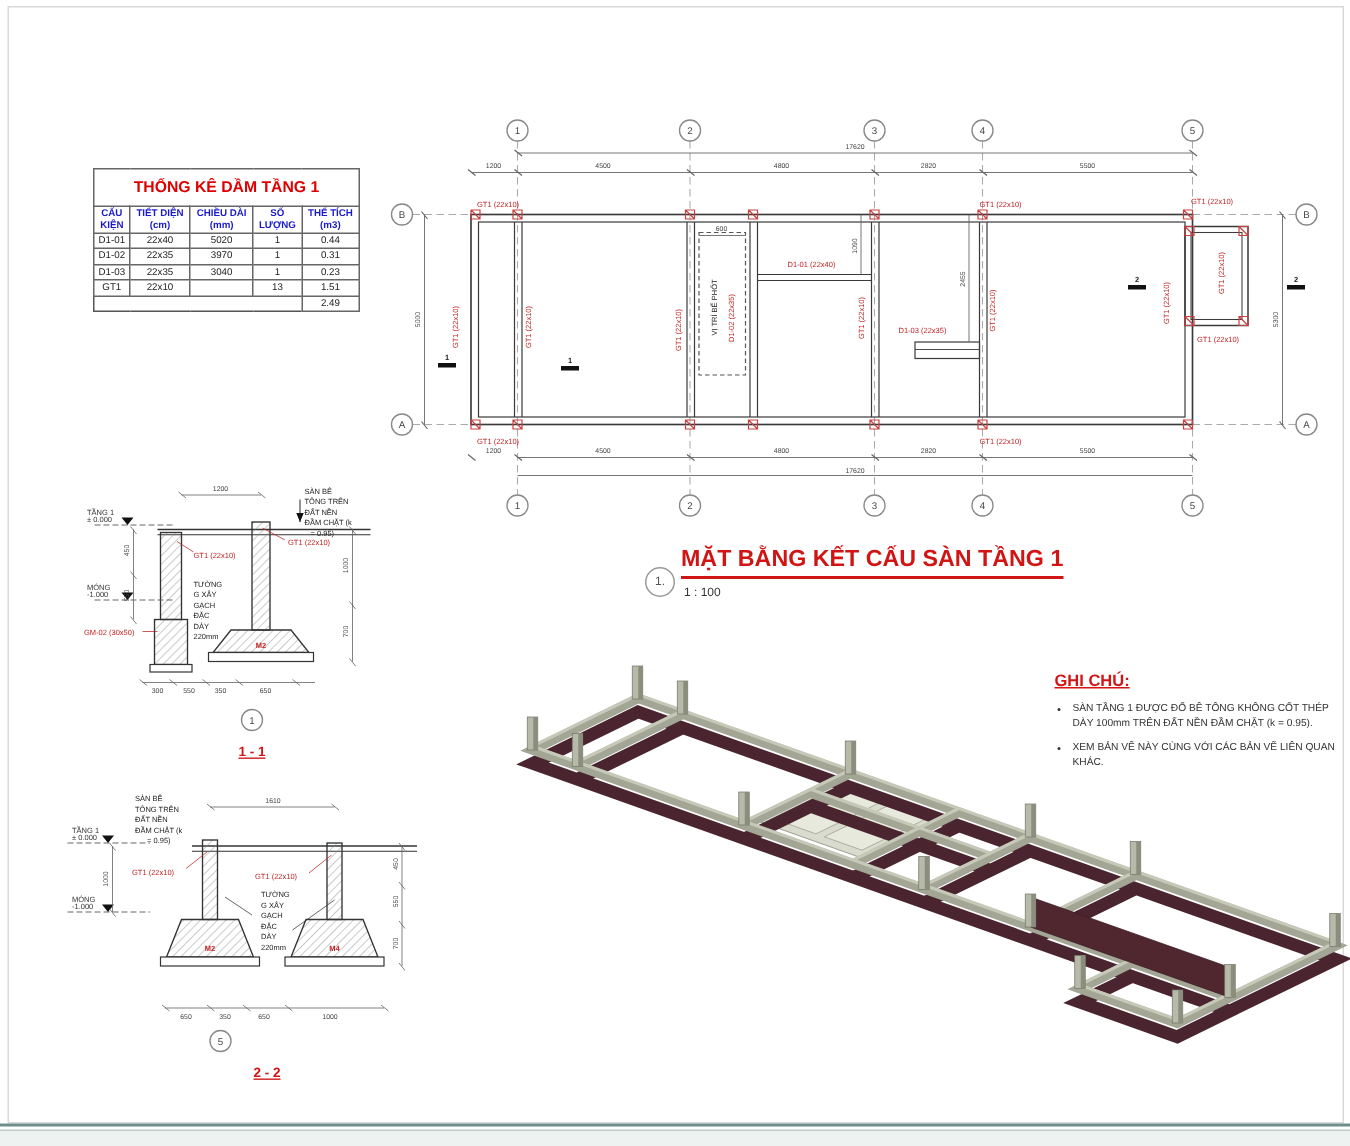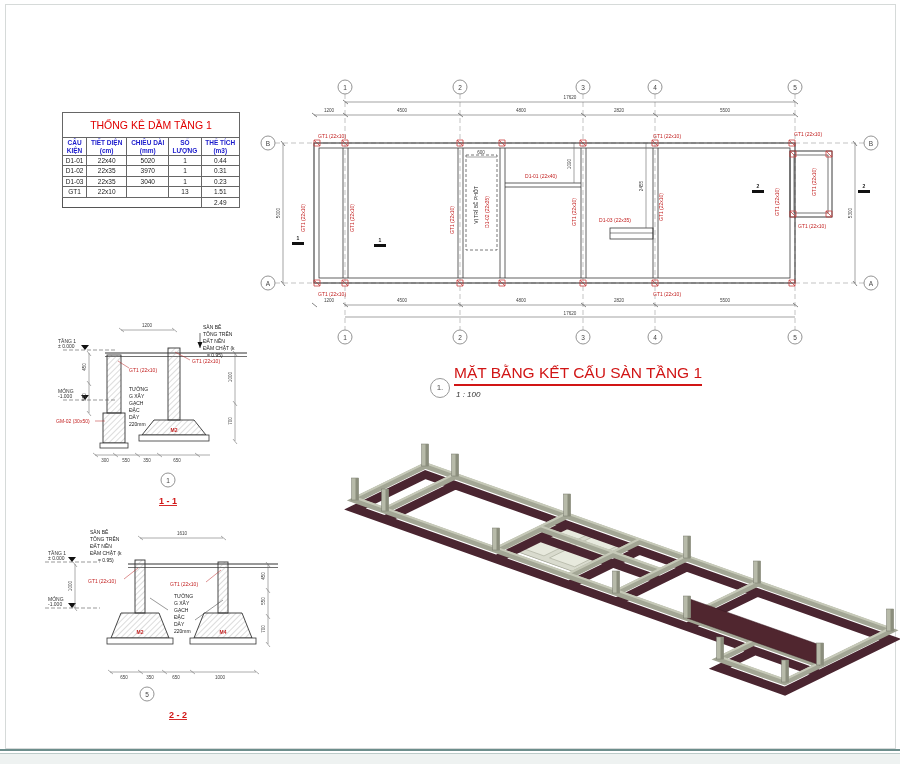--- a/index.html
+++ b/index.html
@@ -3,32 +3,32 @@
 <meta charset="utf-8">
 <style>
   html,body{margin:0;padding:0;background:#fff;font-family:"Liberation Sans",sans-serif;}
   #page{position:relative;width:900px;height:764px;background:#fff;overflow:hidden;}
   .abs{position:absolute;}
   
   .sheet-border{left:5px;top:4px;width:889px;height:743px;border:1px solid #d6dad9;}
   
   .beam-table{left:62px;top:112px;width:178px;border:1px solid #555;background:#fff;border-collapse:collapse;font-size:6.5px;color:#222;}
   .beam-table td,.beam-table th{border:1px solid #666;text-align:center;padding:1px 1px;line-height:1.15;}
-  .beam-table .ttl{color:#e00000;font-weight:normal;font-size:10.5px;padding:6px 6px;}
+  .beam-table .ttl{color:#e00000;font-weight:bold;font-size:10.5px;padding:6px 6px;}
   .beam-table .hd{color:#1a1acc;font-weight:bold;}
   
   .notes{left:703px;top:448px;width:192px;color:#333;}
   .notes h3{margin:0 0 8px 0;color:#d11515;font-size:11px;text-decoration:underline;}
   .notes ul{margin:0;padding-left:12px;list-style:disc;}
   .notes li{font-size:6.8px;line-height:1.4;margin-bottom:7px;}
   
   .plan-title{left:430px;top:364px;width:290px;}
   .plan-title .circ{position:absolute;left:0;top:14px;width:18px;height:18px;border:1px solid #999;border-radius:50%;font-size:8px;color:#555;text-align:center;line-height:18px;}
-  .plan-title .t{position:absolute;left:24px;top:0;font-size:15.5px;font-weight:normal;color:#d11515;border-bottom:2px solid #d11515;padding-bottom:2px;white-space:nowrap;}
-  .plan-title .s{position:absolute;left:26px;top:26px;font-size:8px;color:#333;font-style:italic;}
+  .plan-title .t{position:absolute;left:24px;top:0;font-size:15.5px;font-weight:bold;color:#d11515;border-bottom:2px solid #d11515;padding-bottom:2px;white-space:nowrap;}
+  .plan-title .s{position:absolute;left:26px;top:26px;font-size:8px;color:#333;}
   
   .wm{right:38px;top:708px;font-size:34px;font-weight:bold;color:#9b9a8b;letter-spacing:1px;}
   .footline1{left:0;top:749px;width:900px;height:2px;background:#6d8e8c;}
   .footline2{left:0;top:753px;width:900px;height:1px;background:#bccbc9;}
   .footstrip{left:0;top:754px;width:900px;height:10px;background:#eef2f1;}
   
   svg{overflow:visible;}
   text{font-family:"Liberation Sans",sans-serif;}
   .rl{fill:#c32222;font-size:5px;}
   .bk{fill:#222;font-size:5px;}
@@ -386,20 +386,27 @@
   <text class="dim" x="225" y="109" transform="rotate(-90 225 109)" text-anchor="middle">700</text>
   <text class="dim" x="84" y="159" text-anchor="middle">650</text>
   <text class="dim" x="110" y="159" text-anchor="middle">350</text>
   <text class="dim" x="136" y="159" text-anchor="middle">650</text>
   <text class="dim" x="180" y="159" text-anchor="middle">1000</text>
   <circle cx="107" cy="174" r="7" fill="#fff" stroke="#888" stroke-width="0.9"></circle>
   <text class="gc" x="107" y="176.5" text-anchor="middle">5</text>
   <text class="cap" x="138" y="198" text-anchor="middle">2 - 2</text>
 </svg>
 
+<div class="abs notes">
+  <h3>GHI CHÚ:</h3>
+  <ul>
+    <li>SÀN TẦNG 1 ĐƯỢC ĐỔ BÊ TÔNG KHÔNG CỐT THÉP DÀY 100mm TRÊN ĐẤT NỀN ĐẦM CHẶT (k = 0.95).</li>
+    <li>XEM BẢN VẼ NÀY CÙNG VỚI CÁC BẢN VẼ LIÊN QUAN KHÁC.</li>
+  </ul>
+</div>
 
 <svg class="abs" style="left:330px;top:425px;" width="545" height="295">
   <defs>
     <path id="fr" d="M0 0 H500 V80 H0 Z M32 0 V80 M152 0 V80 M230 0 V80 M281 0 V80 M357 0 V80 M152 50 H281 M430 0 V-40 H500 V0" fill="none"></path>
   </defs>
 
   <g transform="matrix(0.93,0.33,0.88,-0.43,25,75)">
     <rect x="155" y="8" width="73" height="64" fill="#d9dbce" stroke="#9a9d8c" stroke-width="1"></rect>
     <rect x="161" y="15" width="28" height="50" fill="#e7e9dd" stroke="#aaad9c" stroke-width="0.6"></rect>
     <rect x="195" y="15" width="27" height="50" fill="#e7e9dd" stroke="#aaad9c" stroke-width="0.6"></rect>

